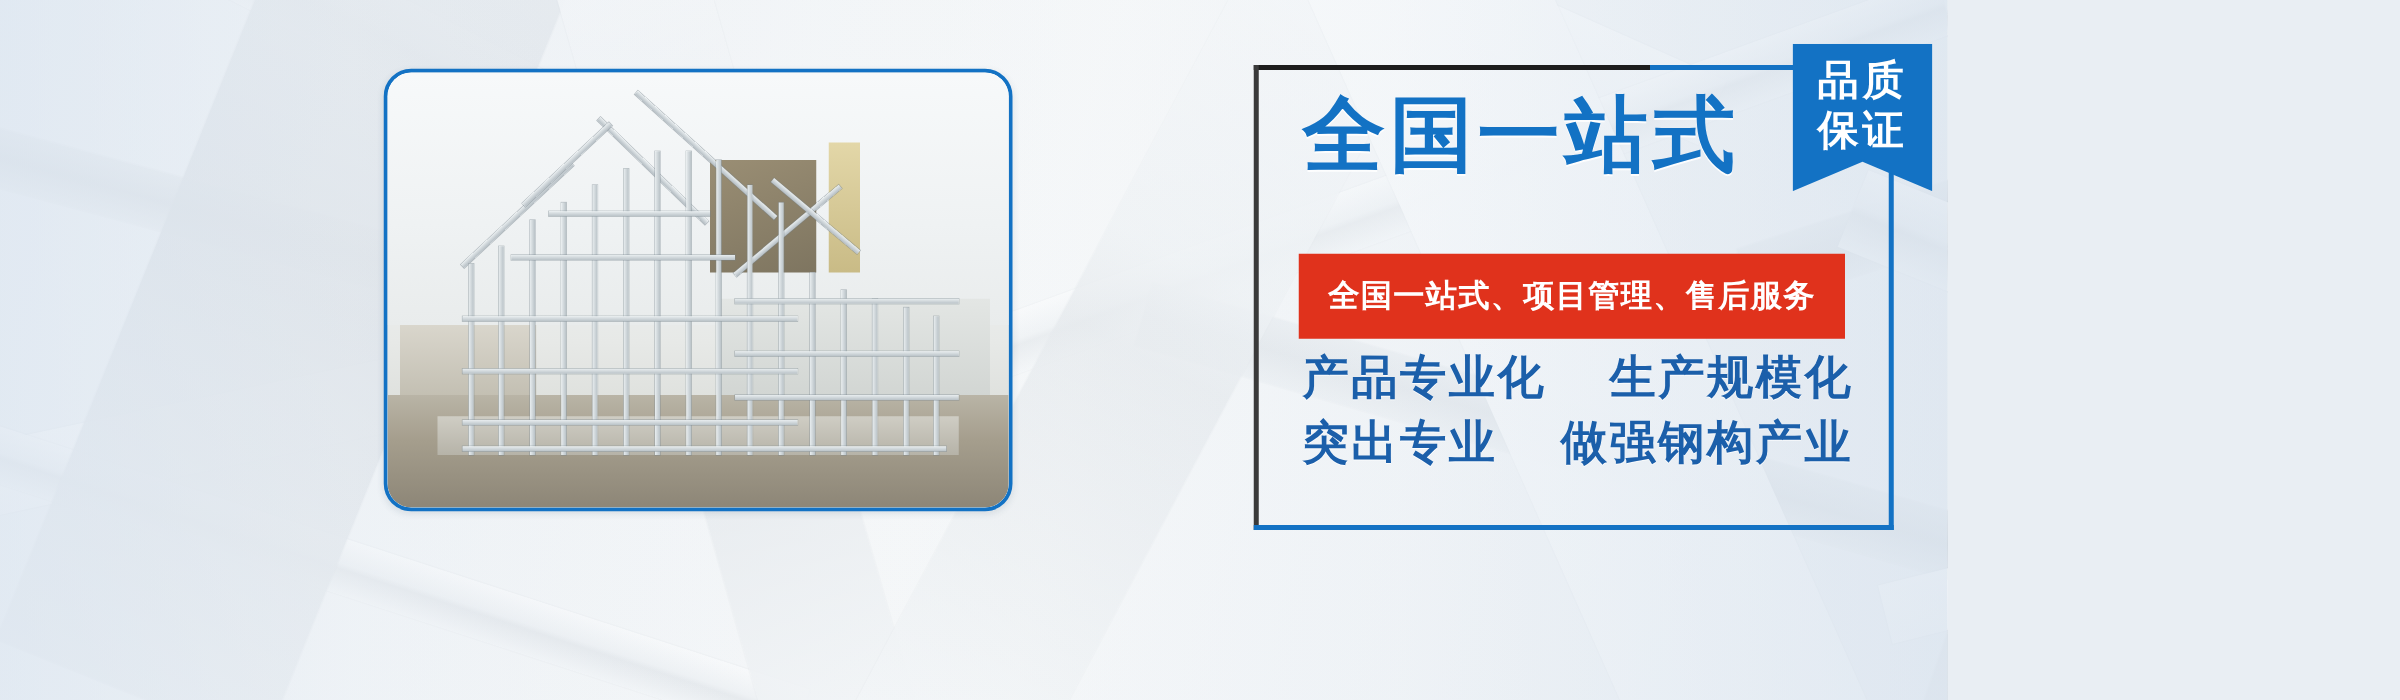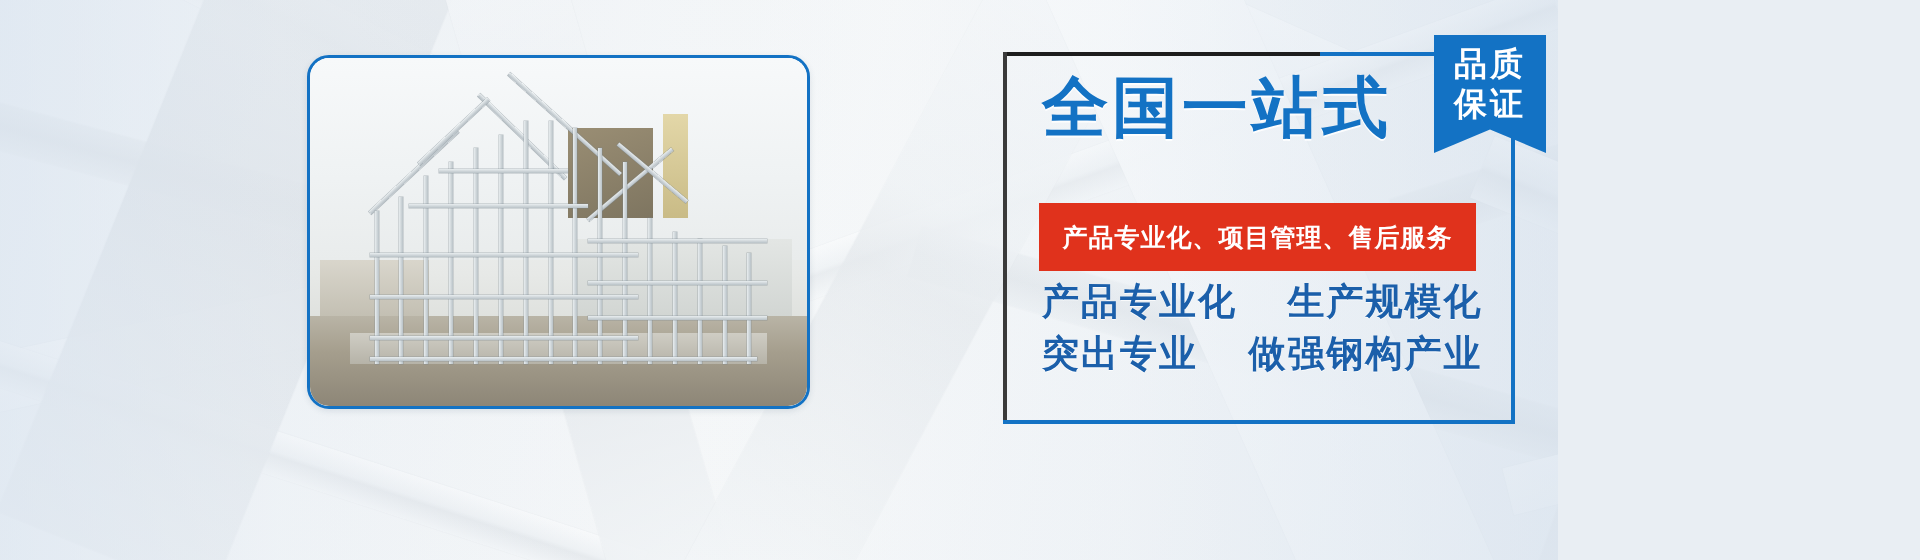--- a/index.html
+++ b/index.html
@@ -207,21 +207,21 @@
     <div class="frame-t"></div>
     <div class="frame-t2"></div>
     <div class="frame-l"></div>
     <div class="frame-r"></div>
     <div class="frame-b"></div>
   </div>
 
   <div class="headline">全国一站式</div>
 
   <div class="service-box">
-    <div class="service-line">产品专业化、项目管理、售后服务</div>
+    <div class="service-line">全国一站式、项目管理、售后服务</div>
   </div>
 
   <div class="slogan slogan-1">
     <span>产品专业化</span>
     <span class="gap"></span>
     <span>生产规模化</span>
   </div>
 
   <div class="slogan slogan-2">
     <span>突出专业</span>

